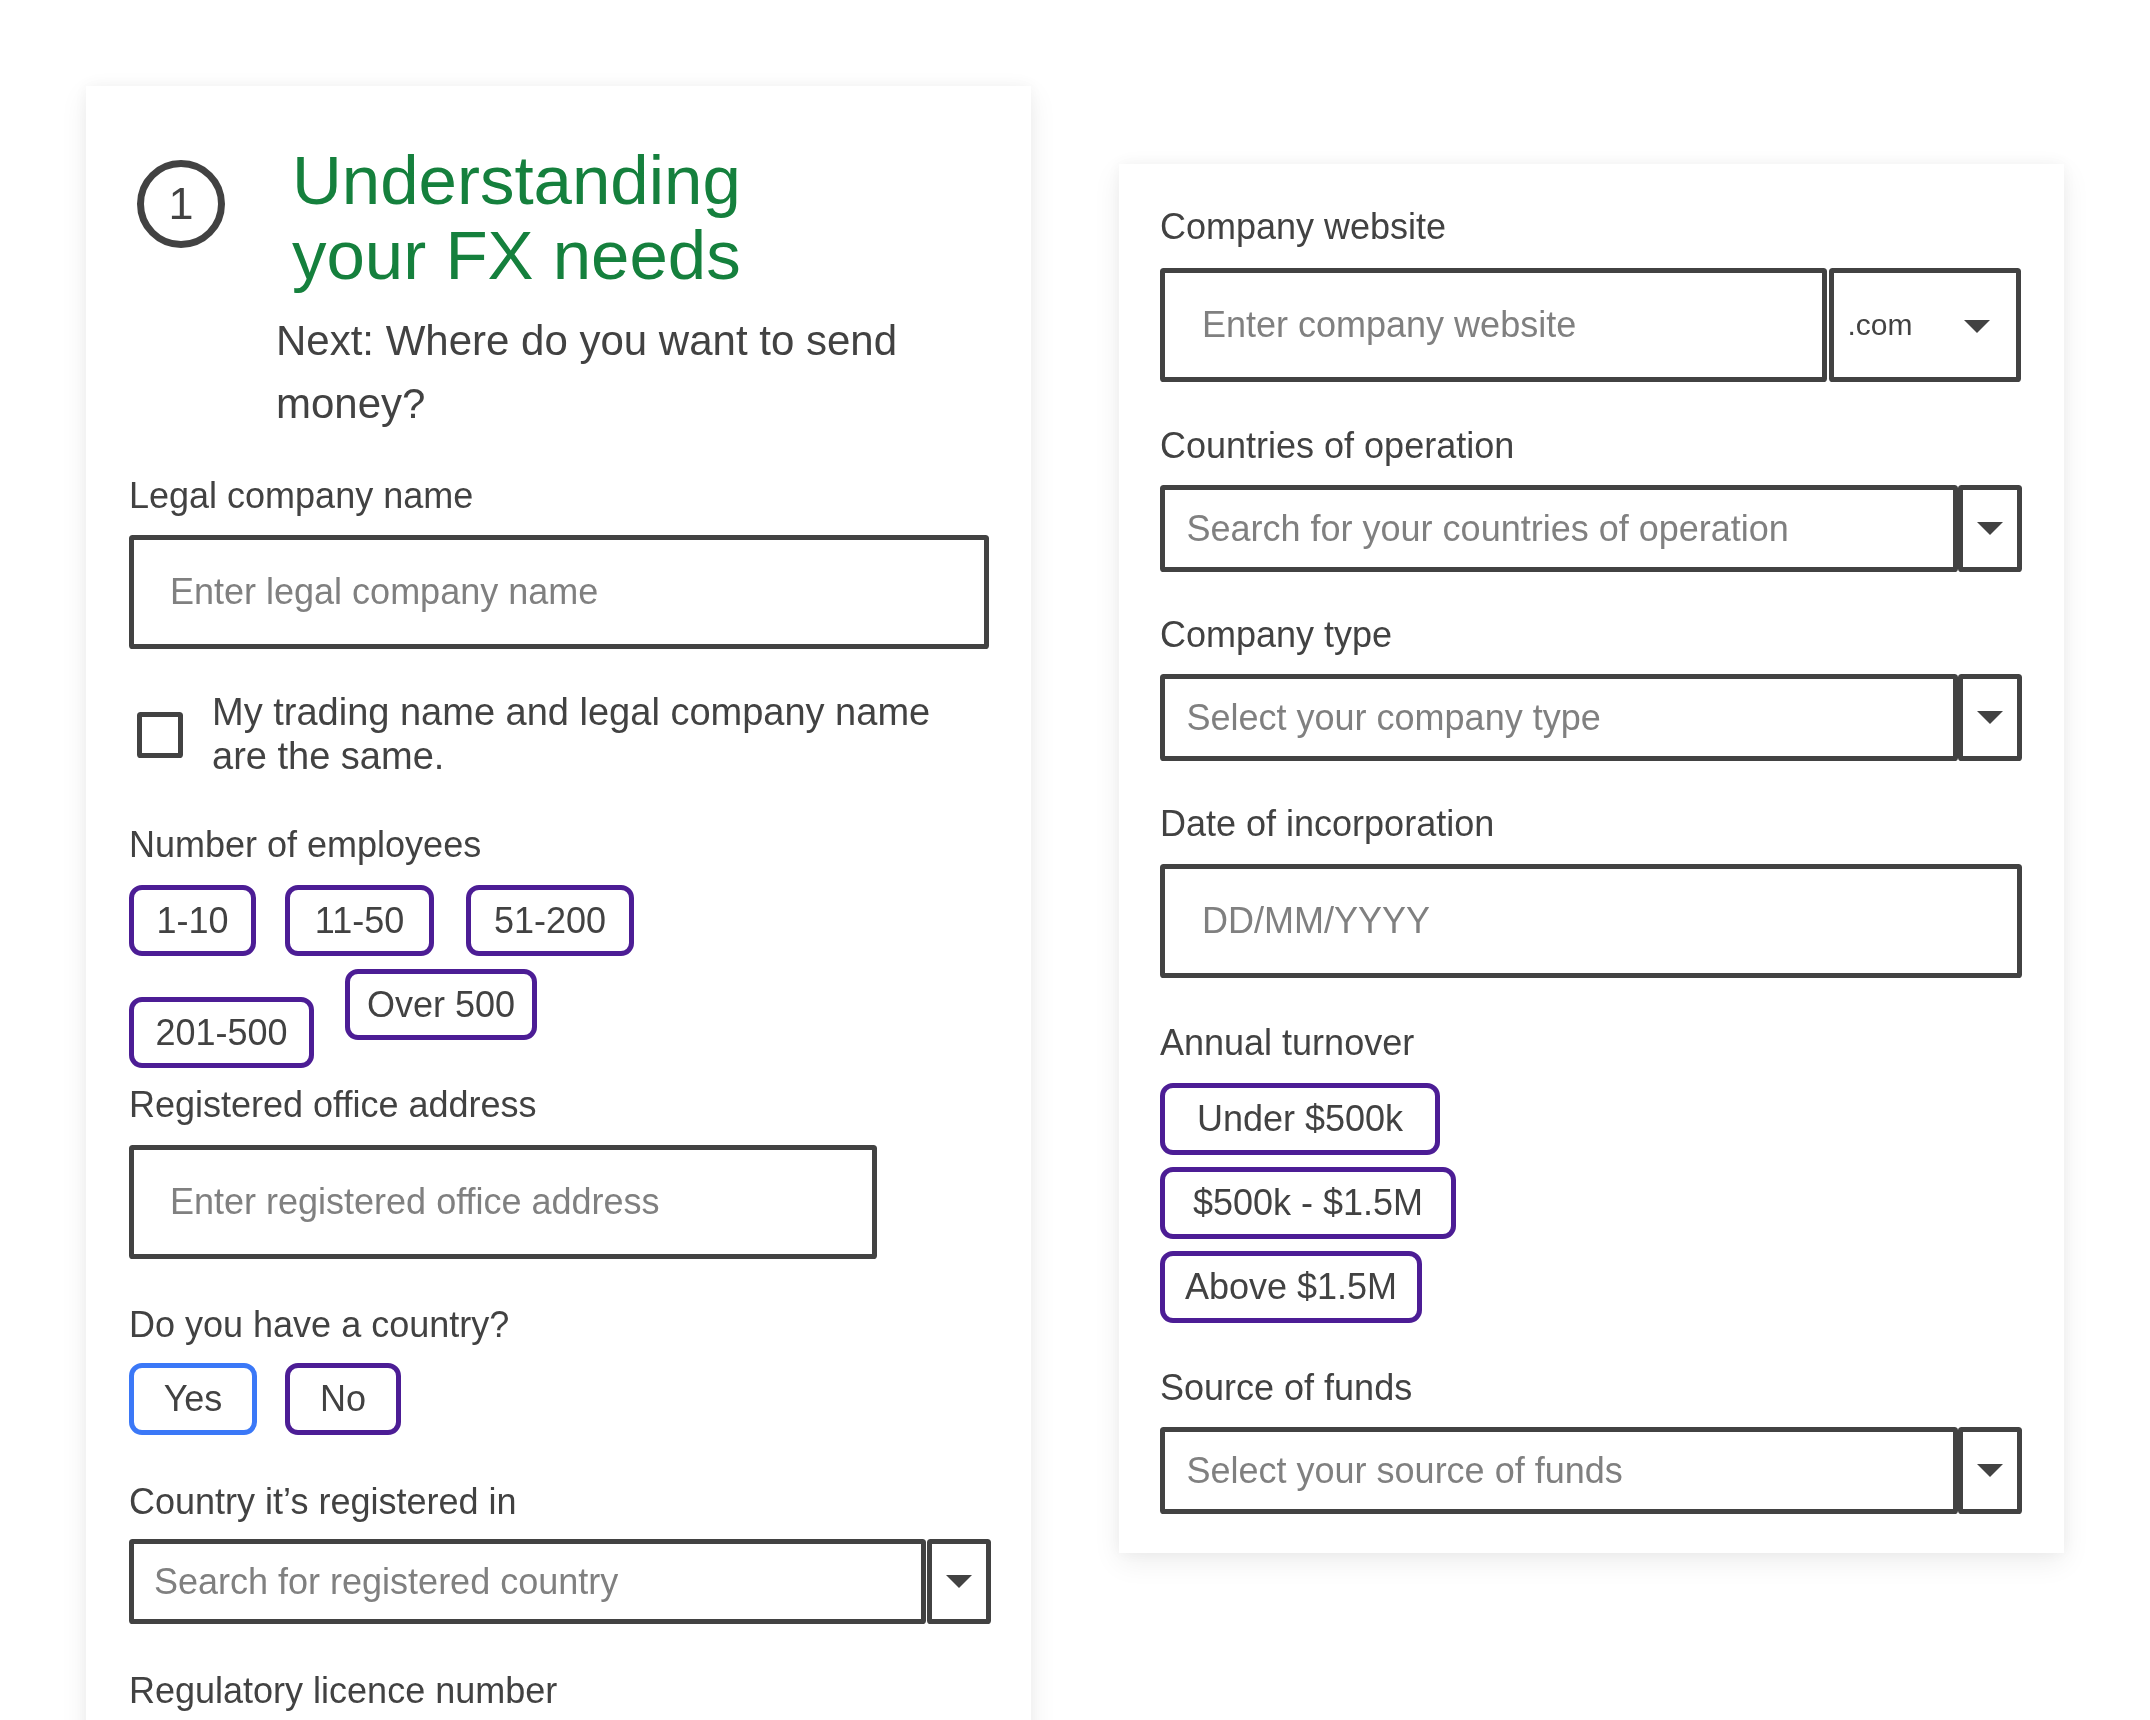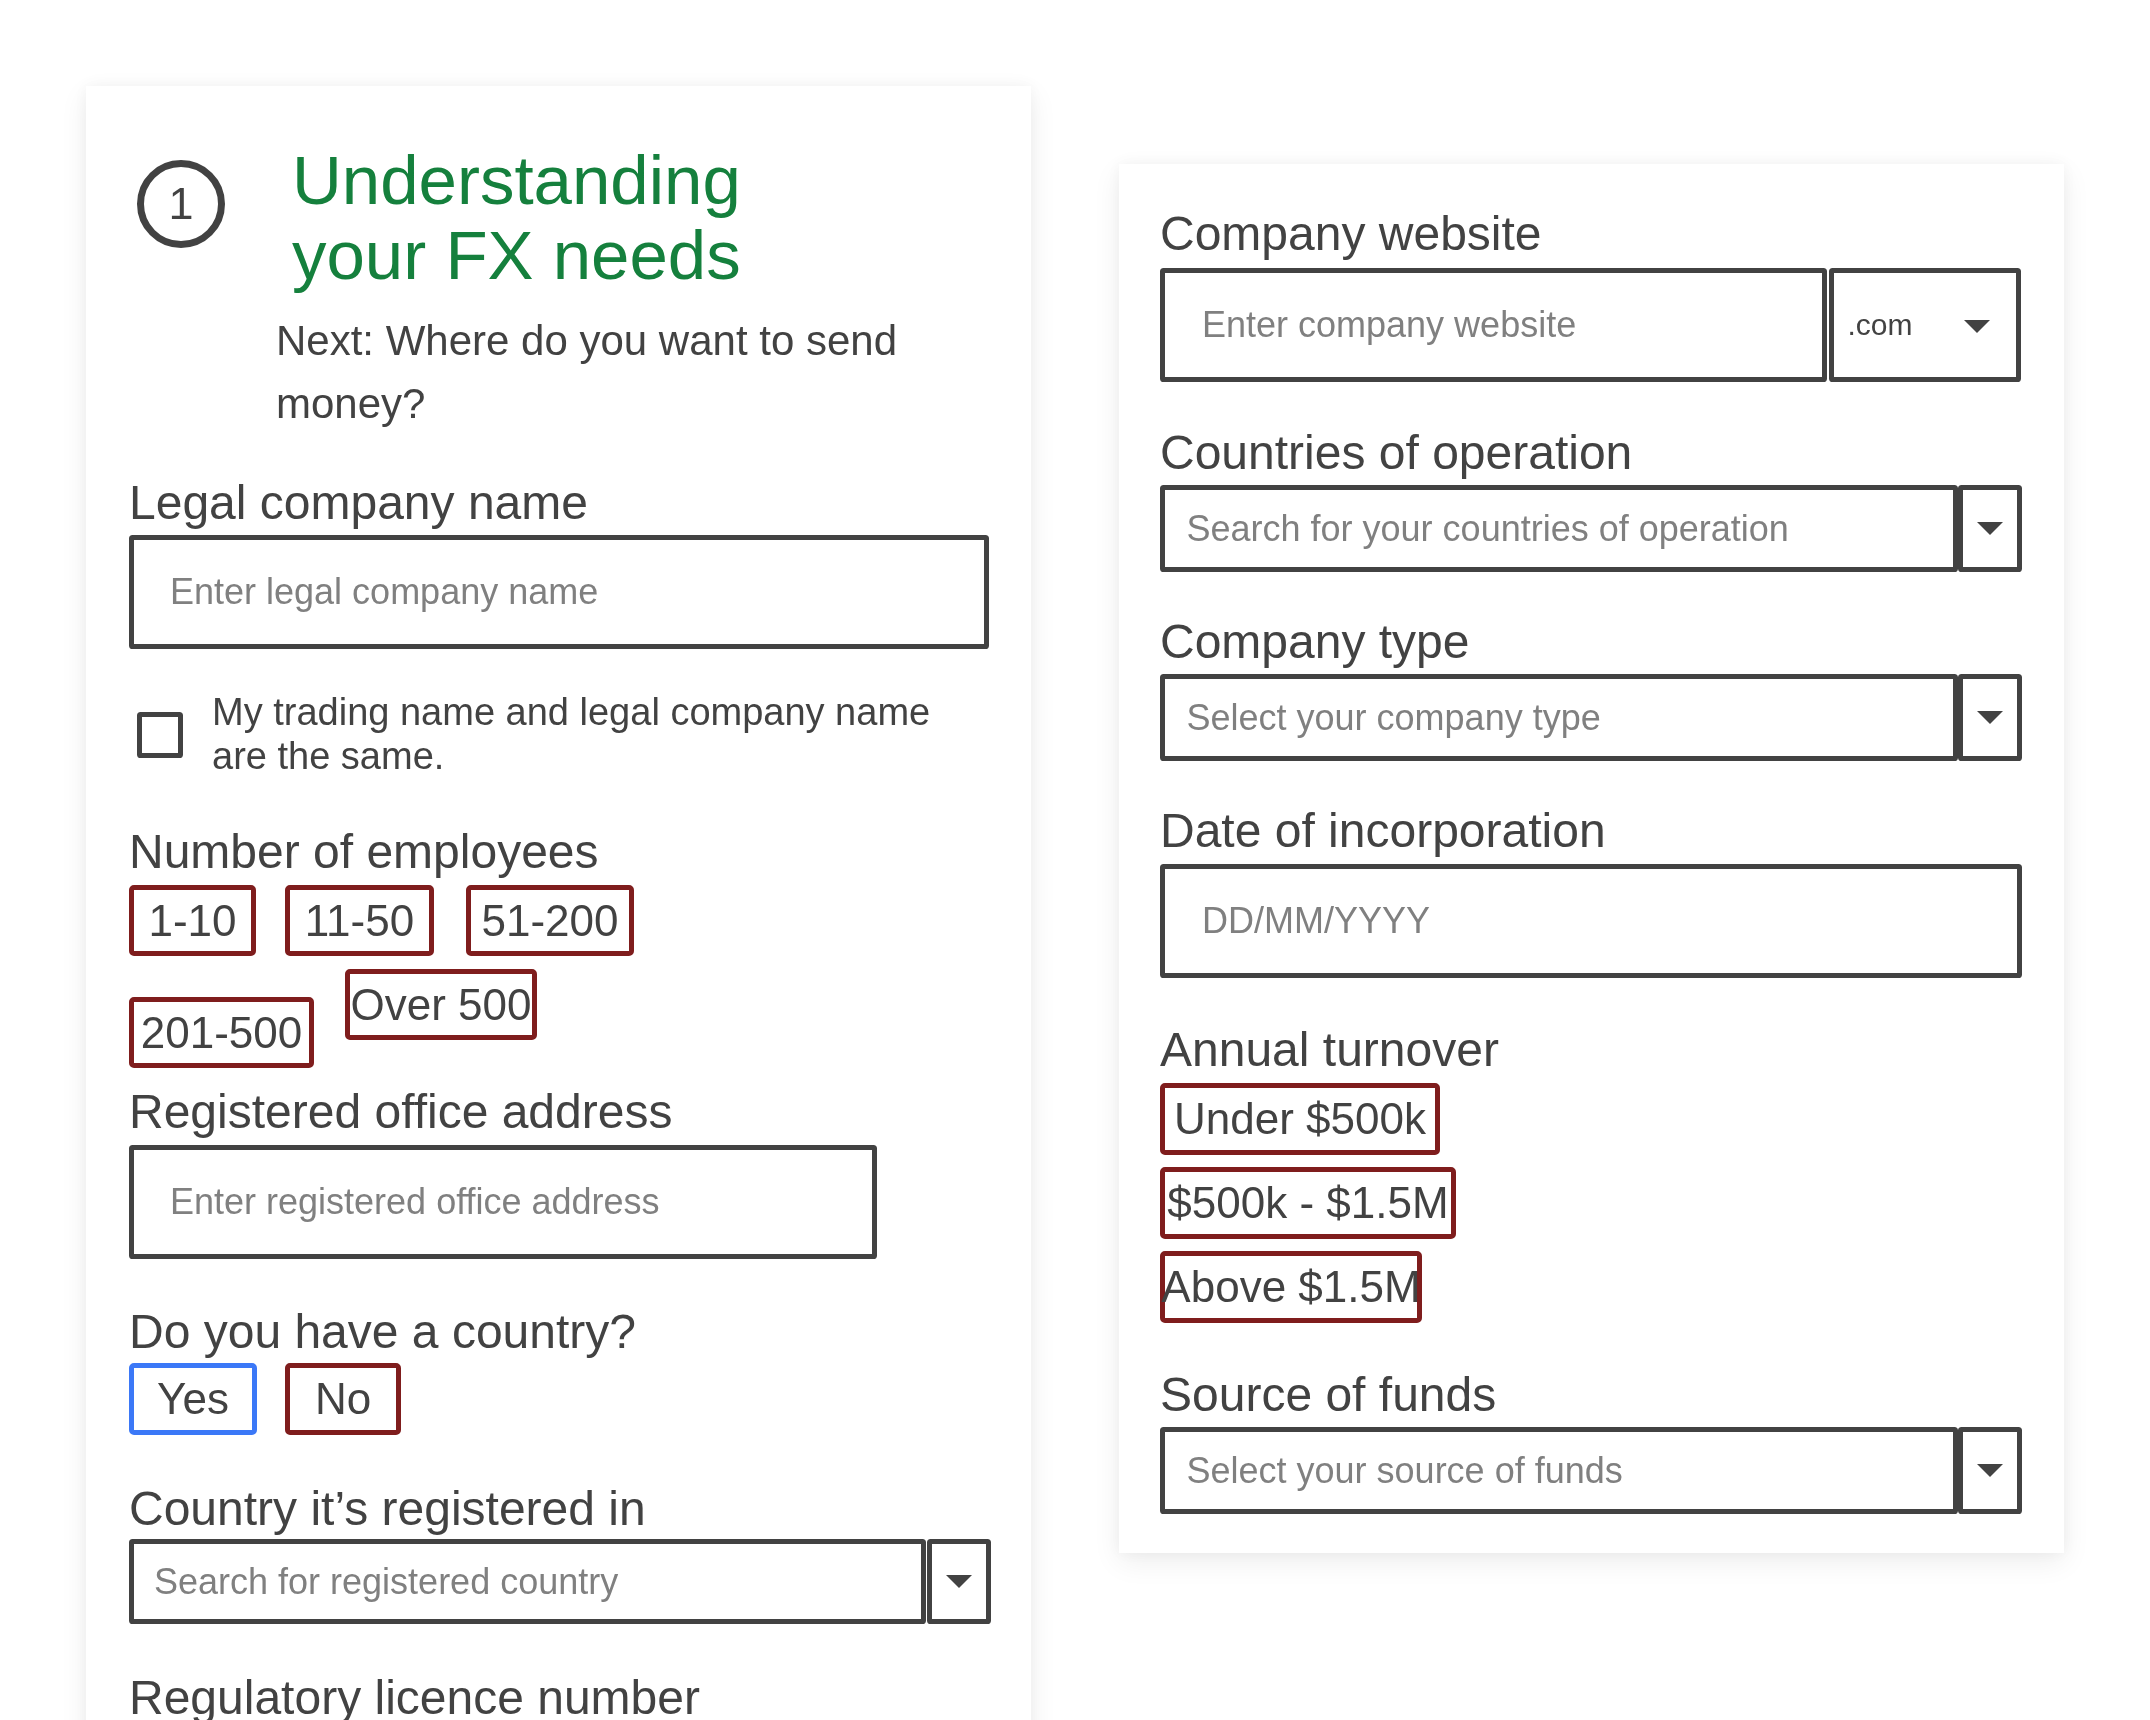--- a/index.html
+++ b/index.html
@@ -2,25 +2,25 @@
 <html style="font-size:7.2px"><head>
 <meta charset="utf-8">
 <style>
   html,body{margin:0;padding:0;}
   body{width:2151px;height:1721px;background:#ffffff;position:relative;overflow:hidden;
        font-family:"Liberation Sans","DejaVu Sans",sans-serif;color:#424242;}
   .card{position:absolute;background:#fff;box-shadow:0 9px 27px rgba(0,0,0,0.07),0 0 13.4px rgba(0,0,0,0.04);}
   #card-left{left:86px;top:86px;width:945px;height:1658px;}
   #card-right{left:1119px;top:164px;width:945px;height:1389px;}
   .abs{position:absolute;}
-  .label{font-size:48px;color:#424242;white-space:nowrap;}
+  .label{font-size:36px;color:#424242;white-space:nowrap;}
   .box{position:absolute;box-sizing:border-box;border:5px solid #424242;border-radius:3.6px;background:#fff;}
   .ph{position:absolute;font-size:36px;color:#808080;white-space:nowrap;top:50%;transform:translateY(-50%);}
-  .chip{position:absolute;box-sizing:border-box;border:5px solid #7f1d1d;border-radius:5px;background:#fff;
-        display:flex;align-items:center;justify-content:center;font-size:44px;color:#424242;white-space:nowrap;}
+  .chip{position:absolute;box-sizing:border-box;border:5px solid #4c1d95;border-radius:13px;background:#fff;
+        display:flex;align-items:center;justify-content:center;font-size:36px;color:#424242;white-space:nowrap;}
   .chip.selected{border-color:#3b78f7;}
   .caret{width:0;height:0;border-left:13.4px solid transparent;border-right:13.4px solid transparent;border-top:13.4px solid #424242;}
   .caret-wrap{position:absolute;display:flex;align-items:center;justify-content:center;}
 </style>
 </head>
 <body>
 
 <div class="card" id="card-left"></div>
 
 <div class="abs" style="left:137px;top:160px;width:88px;height:88px;box-sizing:border-box;border:7.6px solid #424242;border-radius:50%;display:flex;align-items:center;justify-content:center;">

